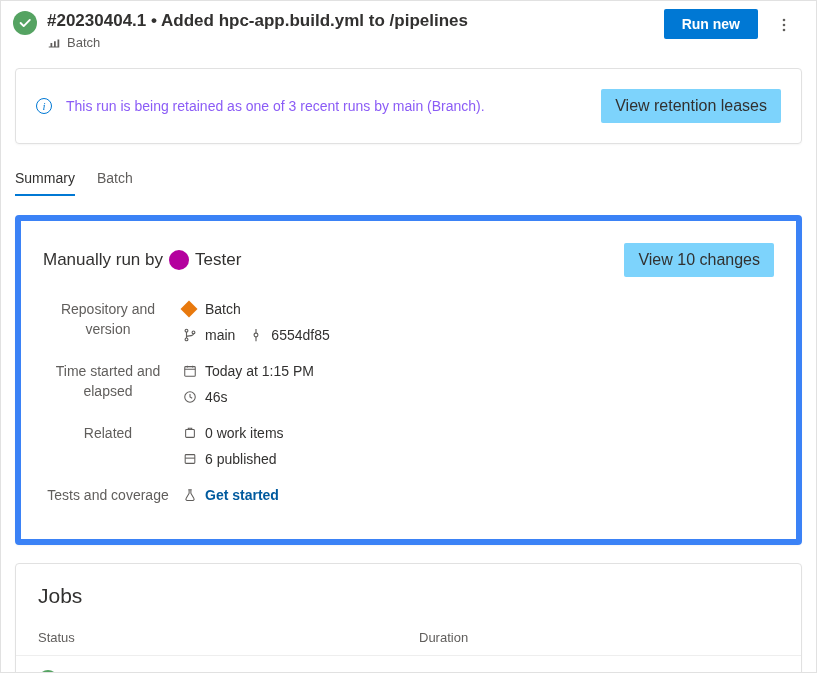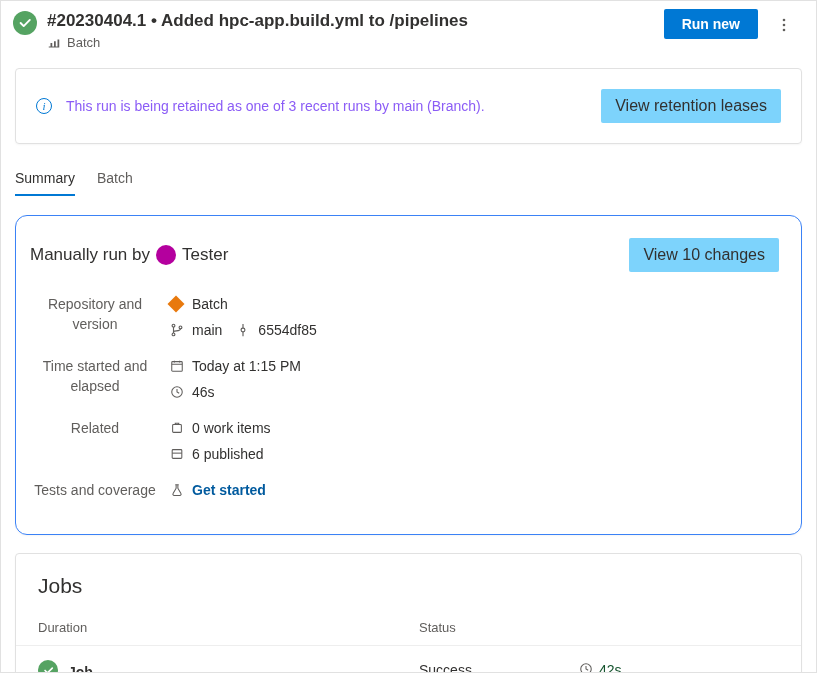--- a/index.html
+++ b/index.html
@@ -109,23 +109,23 @@
     }
     .tab.active::after {
       content: "";
       position: absolute;
       left: 0; right: 0; bottom: 0;
       height: 2px;
       background: #0078d4;
     }
     .card {
       margin: 18px 14px 0 14px;
-      border: 1px solid #3b82f6;
-      border-radius: 12px;
-      padding: 22px 22px 28px 14px;
+      border: 6px solid #3b82f6;
+      border-radius: 4px;
+      padding: 22px 22px 28px 22px;
       box-shadow: 0 1px 2px rgba(0,0,0,0.04);
     }
     .card-header {
       display: flex;
       align-items: center;
       justify-content: space-between;
       margin-bottom: 22px;
     }
     .run-by {
       display: flex; align-items: center; gap: 6px;
@@ -321,22 +321,22 @@
         </span>
         <span class="link">Get started</span>
       </div>
     </div>
   </div>
 </div>
 
 <div class="jobs-card">
   <div class="jobs-header">Jobs</div>
   <div class="jobs-table-head">
+    <div>Status</div>
     <div>Duration</div>
-    <div>Status</div>
   </div>
   <div class="jobs-row">
     <div class="job-name">
       <div class="status-circle-sm">
         <svg viewBox="0 0 16 16">
             <path d="M13.5 4.5 6.5 11.5 3 8" fill="none" stroke="#fff" stroke-width="2.4" stroke-linecap="round" stroke-linejoin="round"></path>
           </svg>
       </div>
       <span>Job</span>
     </div>

